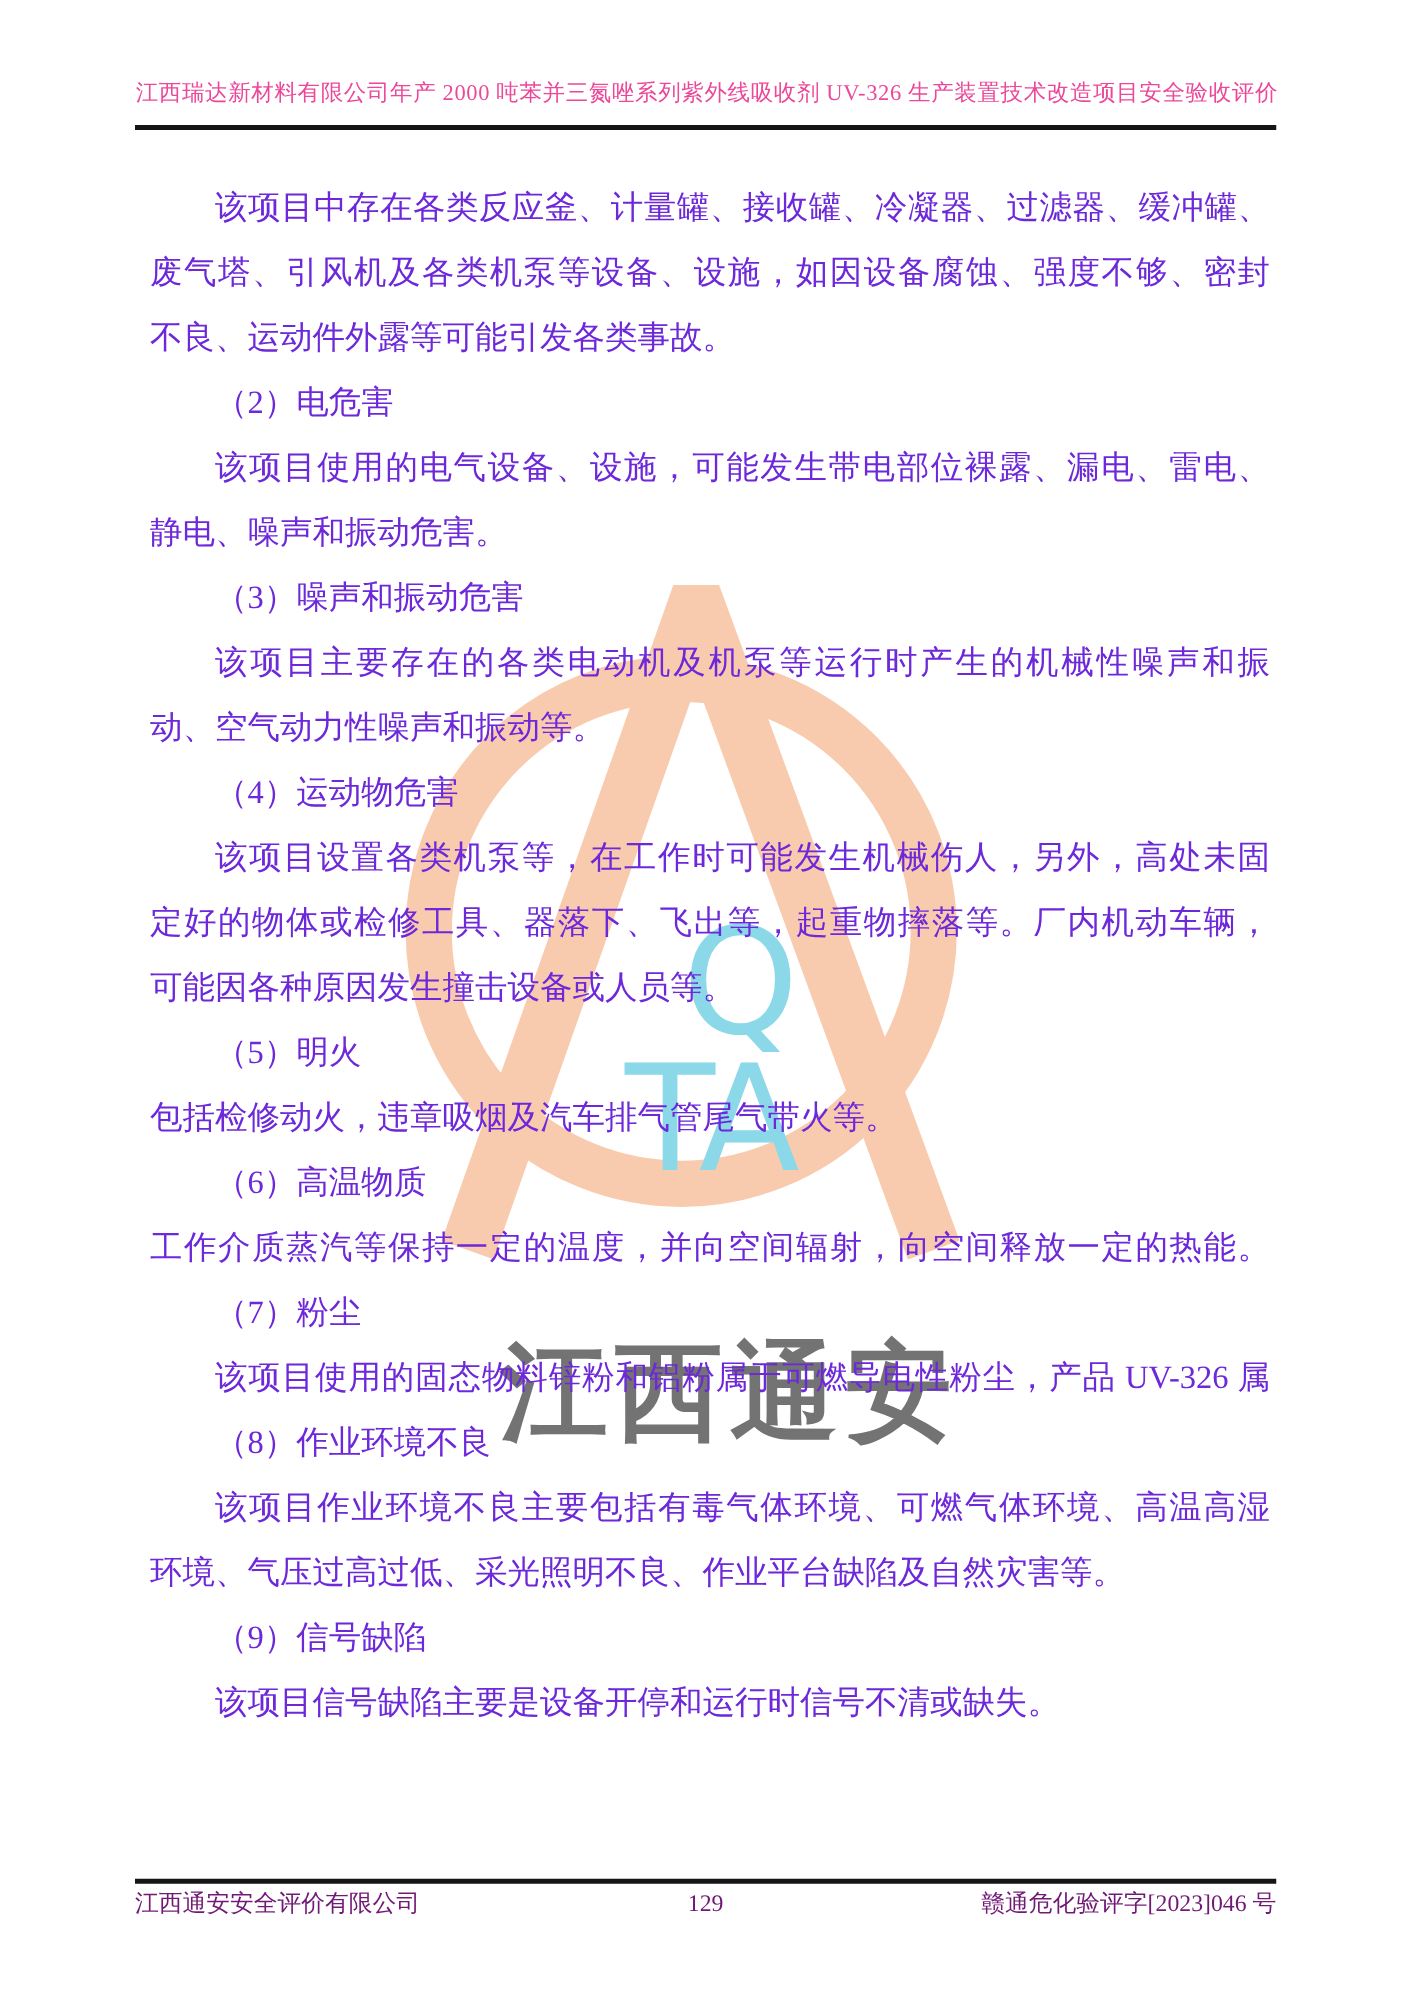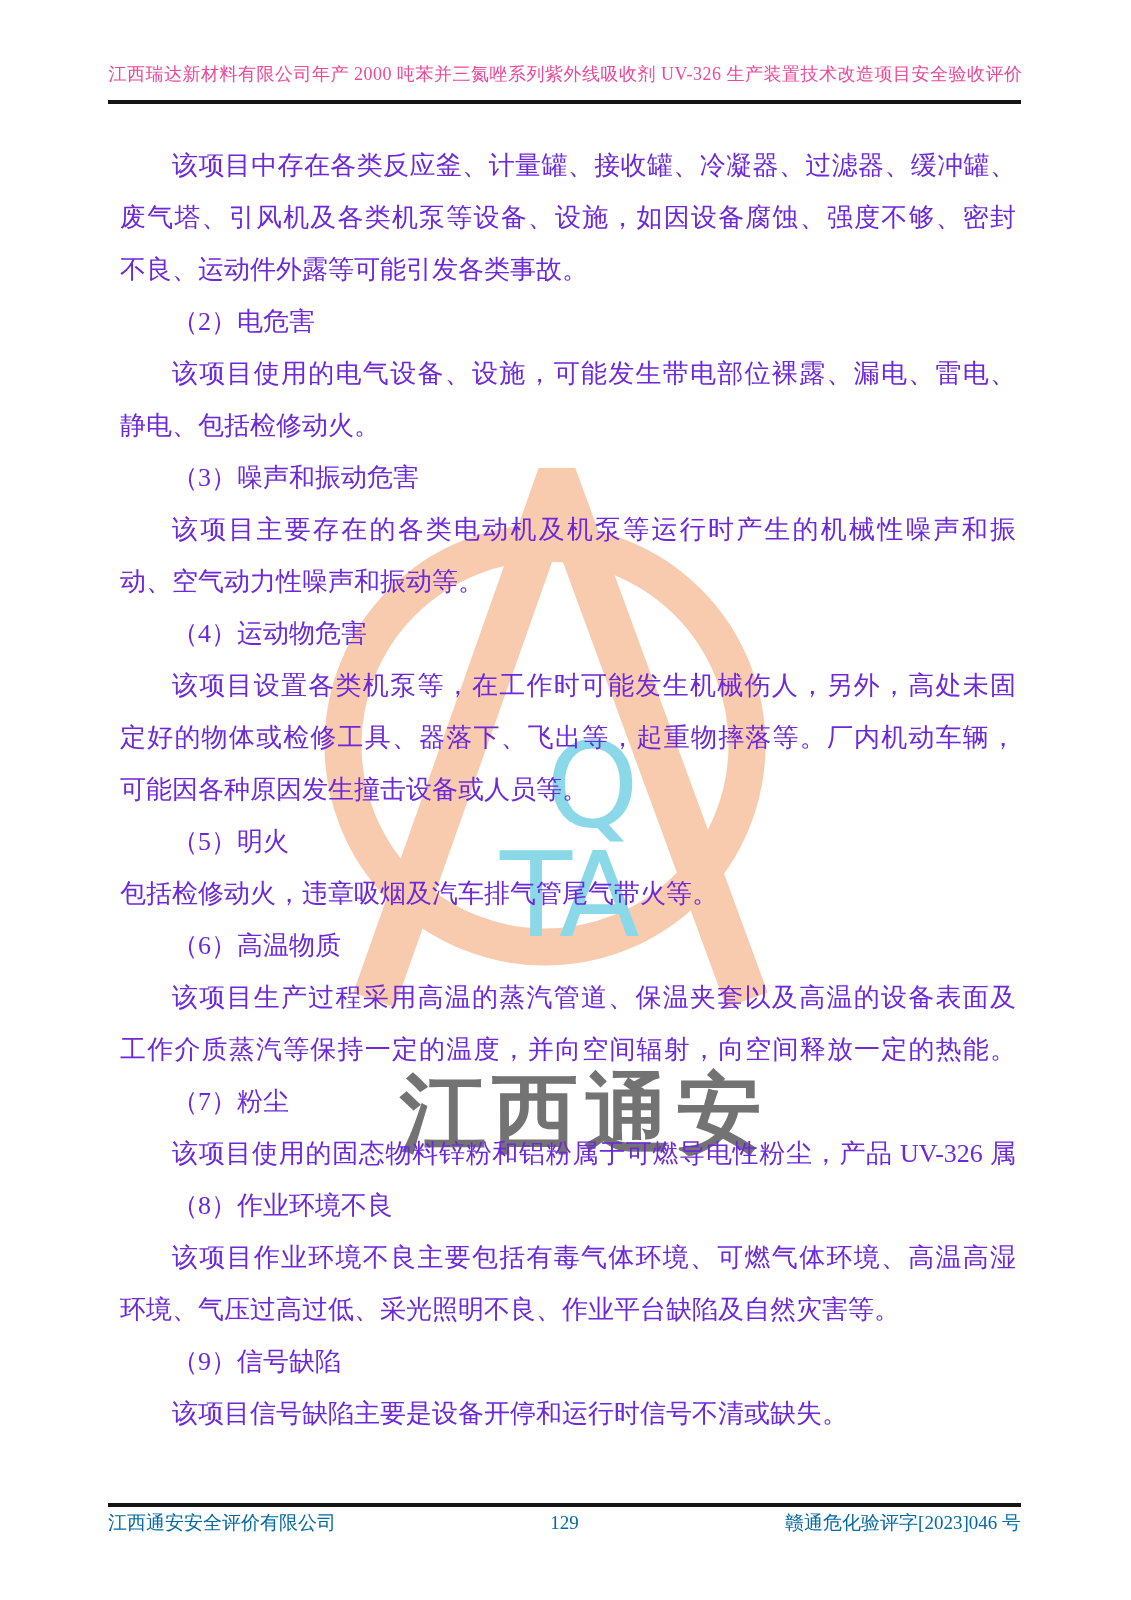--- a/index.html
+++ b/index.html
@@ -72,21 +72,21 @@
     width: 913px; height: 0;
     border-top: 4px solid #151515;
   }
   .footer-row {
     position: absolute;
     left: 108px; top: 1510px;
     width: 913px;
     display: flex;
     align-items: baseline;
     font-size: 19px;
-    color: #0369a1;
+    color: #701a75;
     z-index: 1;
   }
   .footer-left  { flex: 1; text-align: left;  white-space: nowrap; }
   .footer-mid   { flex: 0 0 auto; text-align: center; }
   .footer-right { flex: 1; text-align: right; white-space: nowrap; font-family: Liberation Serif, serif; }
 </style>
 </head>
 <body>
 
 <div class="page">
@@ -103,32 +103,31 @@
 
   <div class="header-title">江西瑞达新材料有限公司年产 2000 吨苯并三氮唑系列紫外线吸收剂 UV-326 生产装置技术改造项目安全验收评价</div>
   <div class="header-rule"></div>
 
   <div class="body-text">
       <div class="line indent fill">该项目中存在各类反应釜、计量罐、接收罐、冷凝器、过滤器、缓冲罐、</div>
       <div class="line fill">废气塔、引风机及各类机泵等设备、设施，如因设备腐蚀、强度不够、密封</div>
       <div class="line">不良、运动件外露等可能引发各类事故。</div>
       <div class="line indent">（2）电危害</div>
       <div class="line indent fill">该项目使用的电气设备、设施，可能发生带电部位裸露、漏电、雷电、</div>
-      <div class="line">静电、包括检修动火。</div>
+      <div class="line">静电、噪声和振动危害。</div>
       <div class="line indent">（3）噪声和振动危害</div>
       <div class="line indent fill">该项目主要存在的各类电动机及机泵等运行时产生的机械性噪声和振</div>
       <div class="line">动、空气动力性噪声和振动等。</div>
       <div class="line indent">（4）运动物危害</div>
       <div class="line indent fill">该项目设置各类机泵等，在工作时可能发生机械伤人，另外，高处未固</div>
       <div class="line fill">定好的物体或检修工具、器落下、飞出等，起重物摔落等。厂内机动车辆，</div>
       <div class="line">可能因各种原因发生撞击设备或人员等。</div>
       <div class="line indent">（5）明火</div>
       <div class="line">包括检修动火，违章吸烟及汽车排气管尾气带火等。</div>
       <div class="line indent">（6）高温物质</div>
-      <div class="line indent fill">该项目生产过程采用高温的蒸汽管道、保温夹套以及高温的设备表面及</div>
       <div class="line fill">工作介质蒸汽等保持一定的温度，并向空间辐射，向空间释放一定的热能。</div>
       <div class="line indent">（7）粉尘</div>
       <div class="line indent fill">该项目使用的固态物料锌粉和铝粉属于可燃导电性粉尘，产品 UV-326 属</div>
       <div class="line indent">（8）作业环境不良</div>
       <div class="line indent fill">该项目作业环境不良主要包括有毒气体环境、可燃气体环境、高温高湿</div>
       <div class="line">环境、气压过高过低、采光照明不良、作业平台缺陷及自然灾害等。</div>
       <div class="line indent">（9）信号缺陷</div>
       <div class="line indent">该项目信号缺陷主要是设备开停和运行时信号不清或缺失。</div>
     </div>
 

